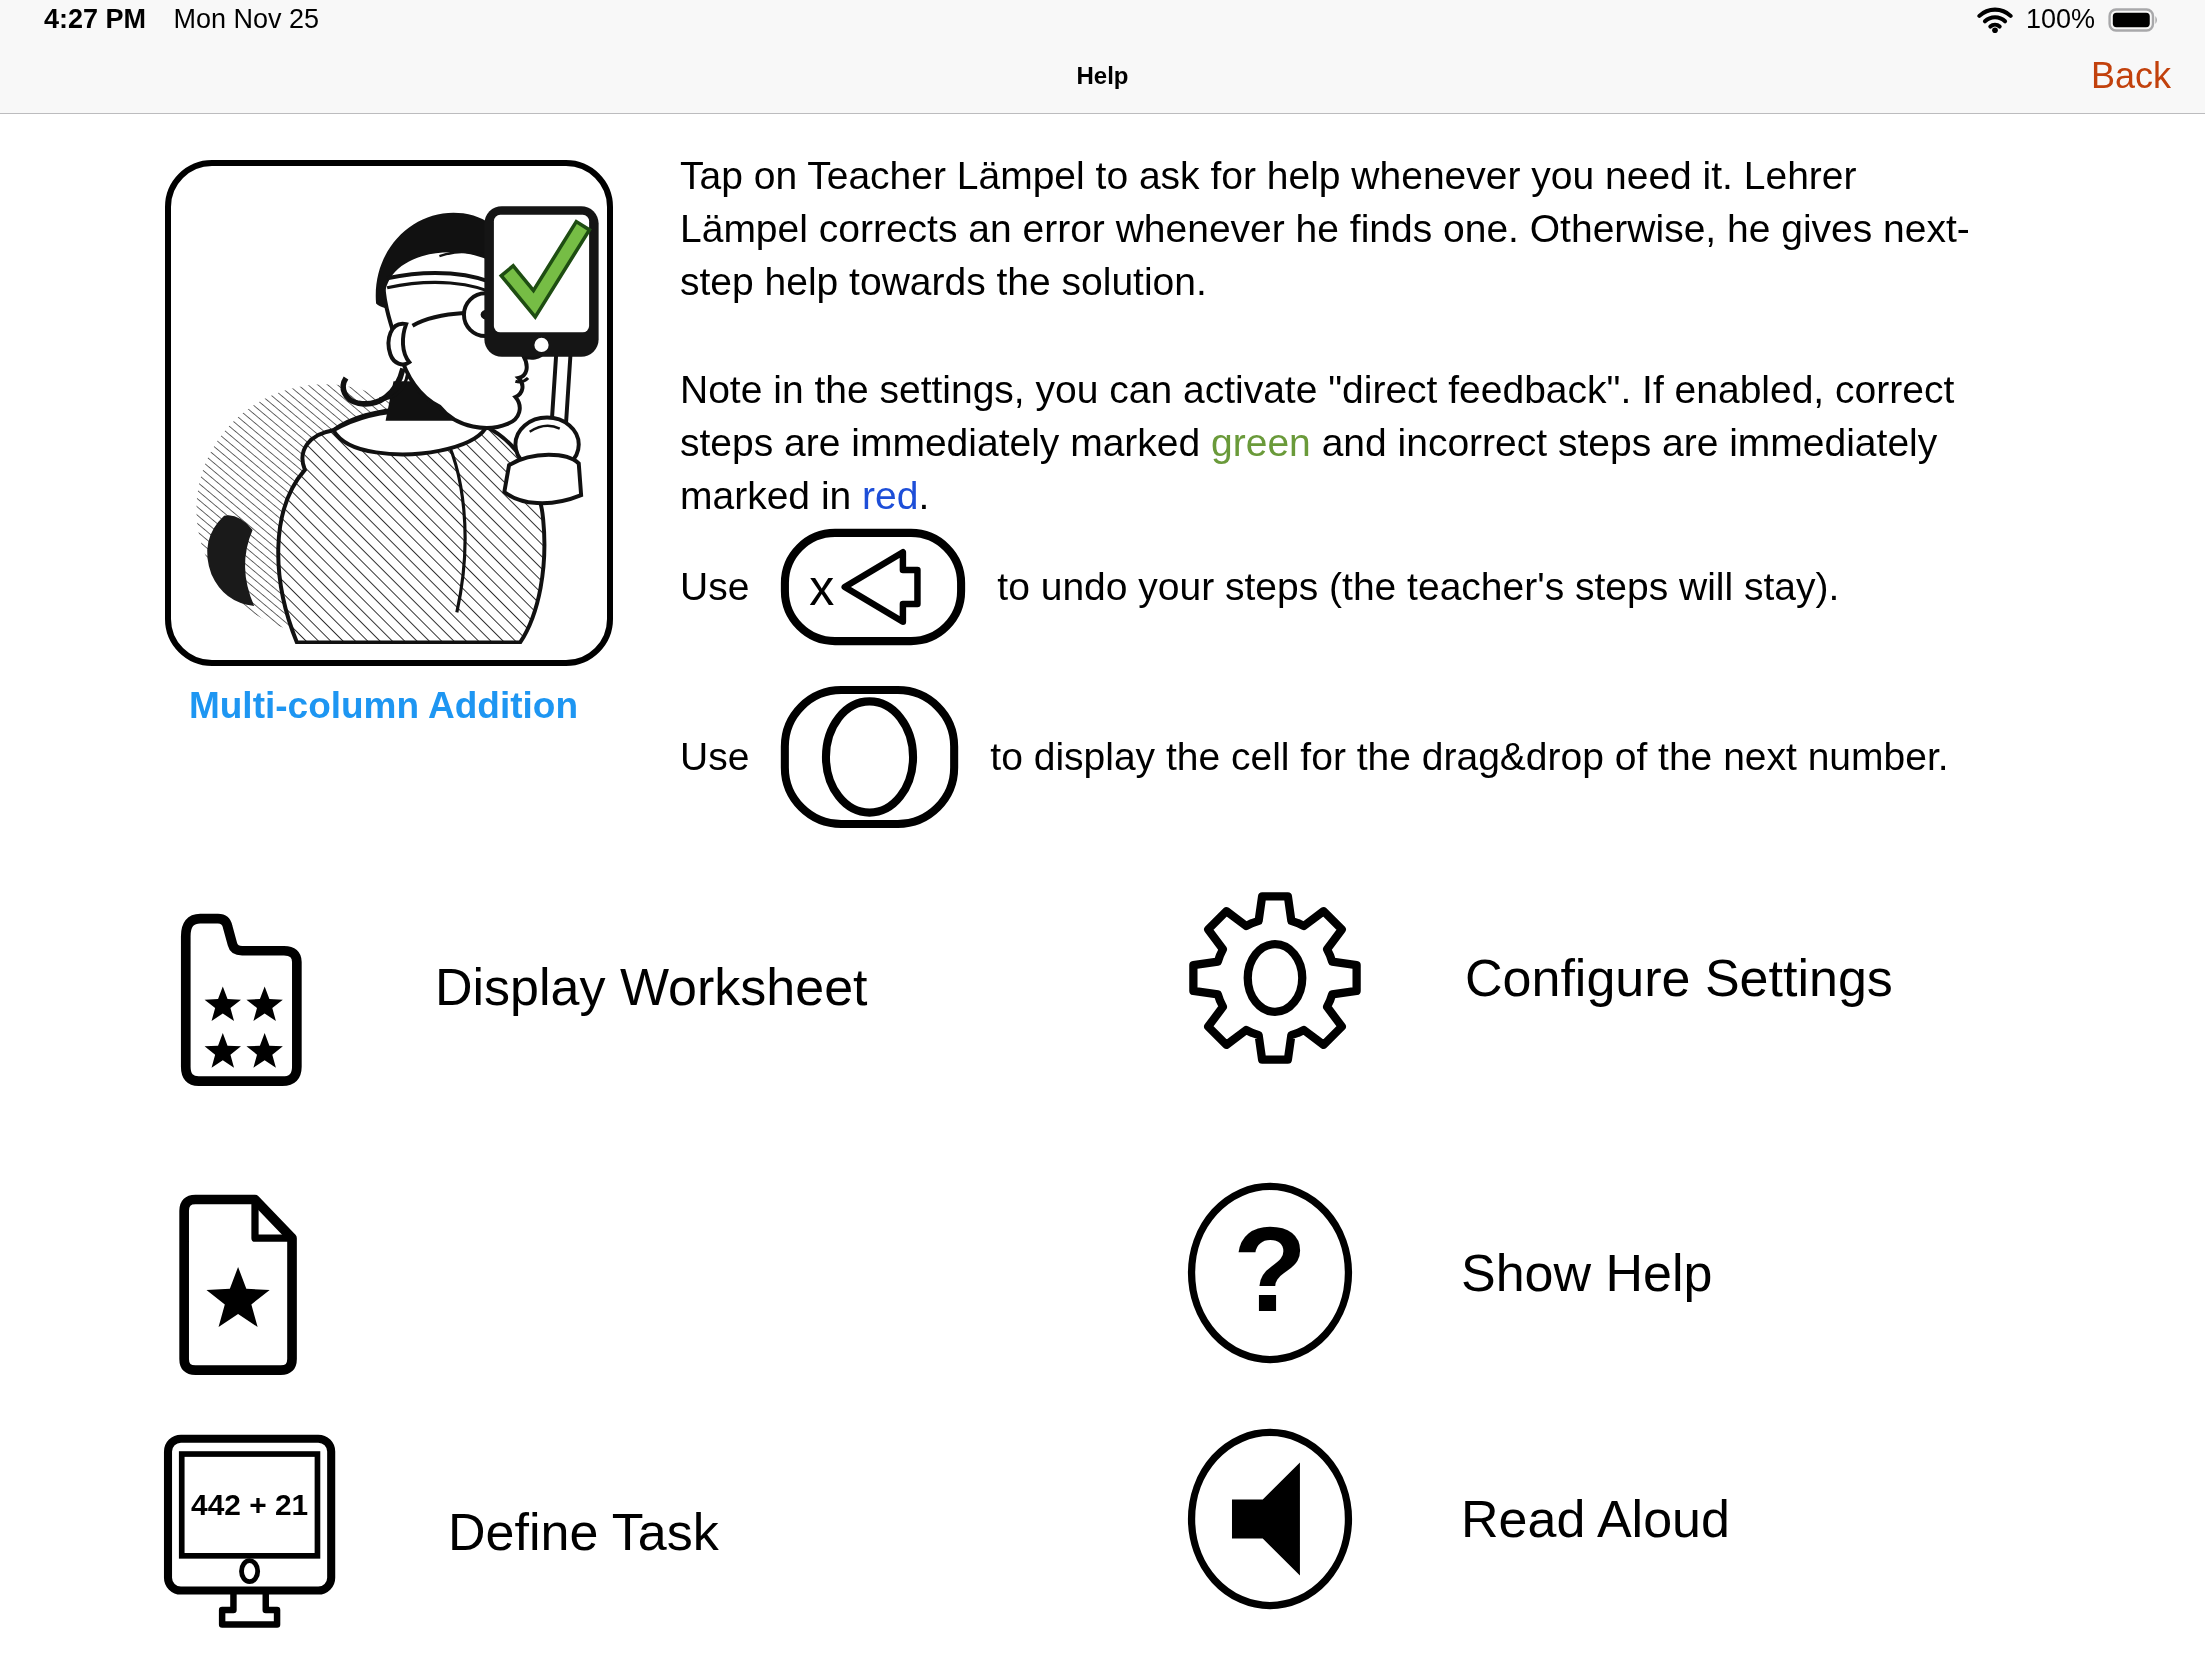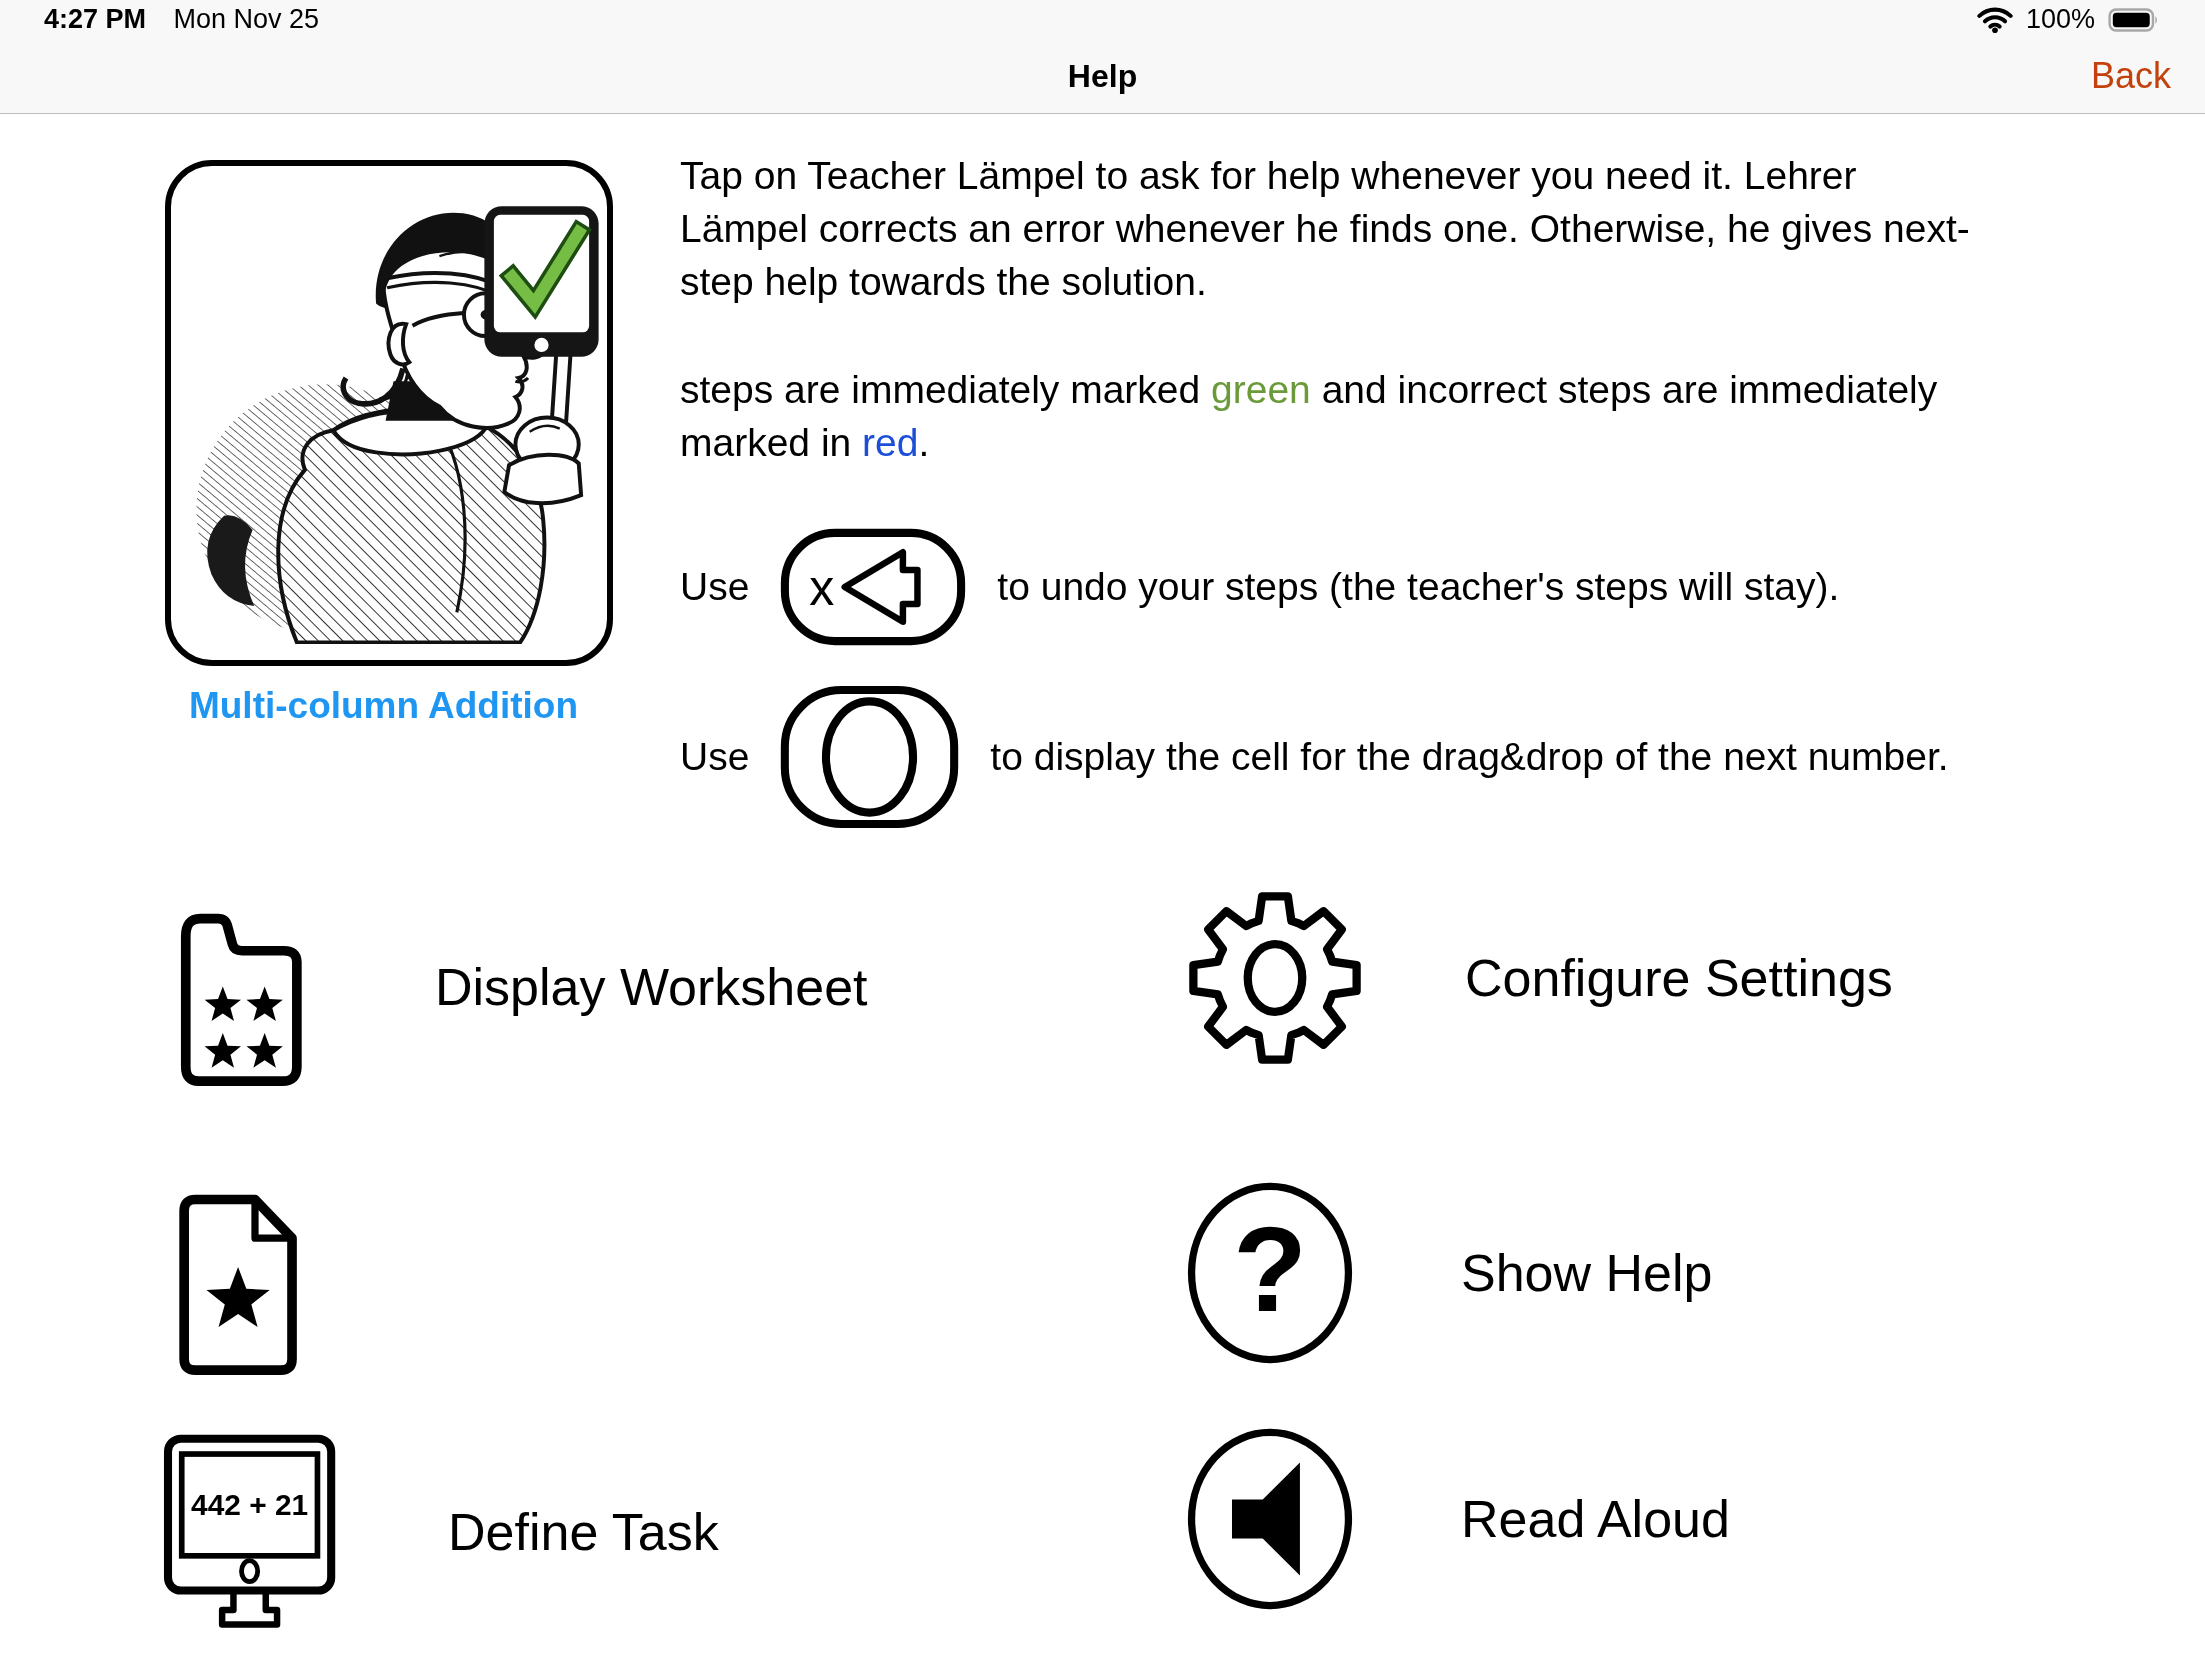--- a/index.html
+++ b/index.html
@@ -12,21 +12,21 @@
              padding:0 44px;box-sizing:border-box;font-size:27px;}
   .sb-left{display:flex;gap:27.4px;align-items:center;}
   .sb-time{font-weight:700;}
   .sb-date{font-weight:500;}
   .sb-right{display:flex;align-items:center;gap:13px;}
 
   
   .navbar{position:absolute;top:39px;left:0;right:0;height:74px;background:#f8f8f8;
           border-bottom:1.6px solid #bcbcbe;box-sizing:content-box;}
   .nav-title{position:absolute;inset:0;display:flex;align-items:center;justify-content:center;
-             font-size:32px;font-weight:700;}
+             font-size:24px;font-weight:700;}
   .nav-back{position:absolute;right:34px;top:0;height:100%;display:flex;align-items:center;
             font-size:36px;color:#c2410c;cursor:pointer;}
 
   
   .teacher-card{position:absolute;left:165px;top:160px;width:436px;height:494px;
                 border:6.5px solid #000;border-radius:47px;background:#fff;}
   .teacher-art{position:absolute;left:3.2px;top:3.2px;width:420px;height:475px;}
   .tablet-badge{position:absolute;right:6.5px;top:37px;width:119px;height:157px;}
   .teacher-caption{position:absolute;left:117px;top:685px;width:533px;text-align:center;
                    font-size:37px;font-weight:700;color:#1e96f2;}
@@ -154,20 +154,21 @@
   </div>
   <div class="teacher-caption">Multi-column Addition</div>
 
   <div class="para" id="p1">
     <div class="para-line">Tap on Teacher Lämpel to ask for help whenever you need it. Lehrer</div>
     <div class="para-line">Lämpel corrects an error whenever he finds one. Otherwise, he gives next-</div>
     <div class="para-line">step help towards the solution.</div>
   </div>
 
   <div class="para" id="p2">
+    <div class="para-line">Note in the settings, you can activate "direct feedback". If enabled, correct</div>
     <div class="para-line"><span>steps are immediately marked </span><span class="green-word">green</span><span> and incorrect steps are immediately</span></div>
     <div class="para-line"><span>marked in </span><span class="red-word">red</span><span>.</span></div>
   </div>
 
   <div class="use-row" id="undo-row">
     <span>Use</span>
     <svg class="badge-svg" width="186" height="118" viewBox="0 0 230 146" style="font-size:48px">
       <rect x="6" y="6" width="218" height="134" rx="62" fill="#fff" stroke="#000" stroke-width="10"></rect>
       <text x="36" y="95" font-family="Liberation Sans, sans-serif" font-size="62" fill="#000">x</text>
       <path d="M80 73 L152 30 L152 52 L170 52 L170 94 L152 94 L152 116 Z" fill="#fff" stroke="#000" stroke-width="8" stroke-linejoin="round"></path>

